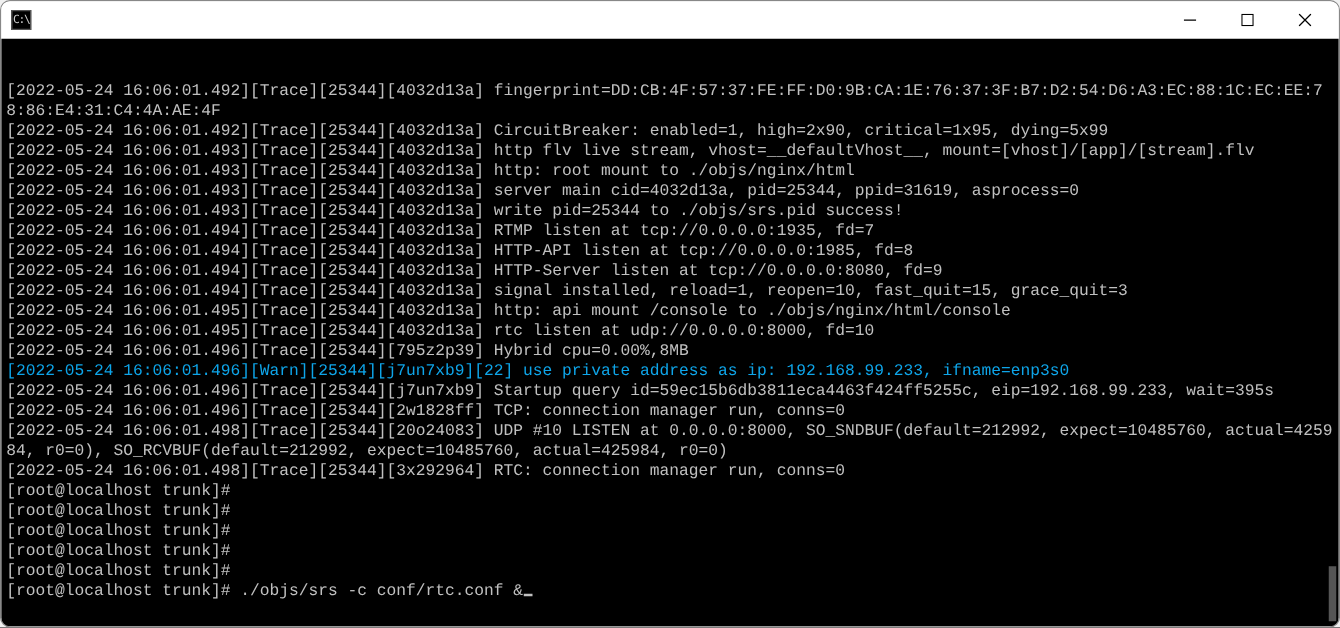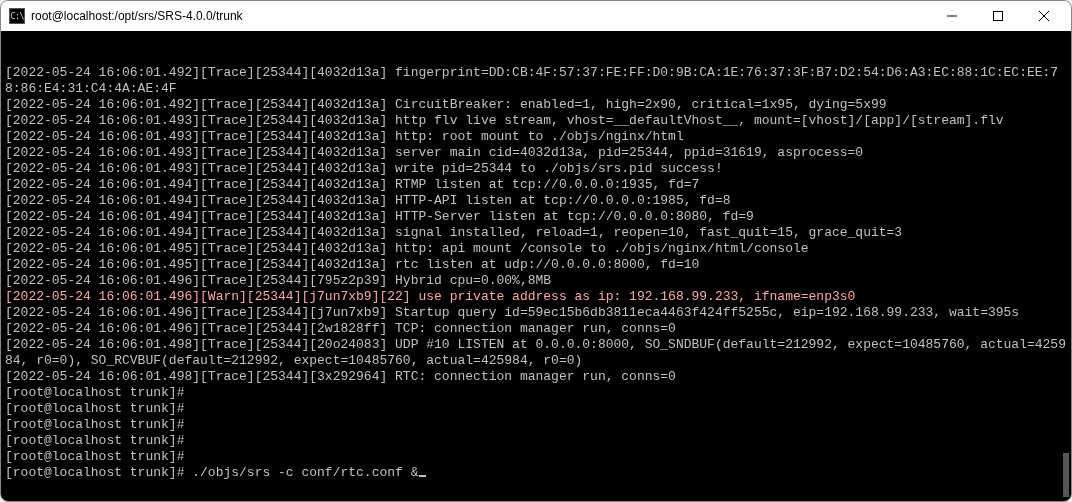--- a/index.html
+++ b/index.html
@@ -62,21 +62,21 @@
     color: #c0c0c0;
     font-family: "NSimSun","SimSun","Courier New",Consolas,monospace;
     font-size: 13px;
     line-height: 16px;
     padding: 2px 4px 16px 4px;
     white-space: pre;
     overflow: hidden;
     position: relative;
   }
   .terminal .ln { white-space: pre-wrap; word-break: break-all; }
-  .warn { color: #fca5a5; }
+  .warn { color: #0ea5e9; }
   .cursor {
     display: inline-block;
     width: 7px;
     height: 2px;
     background: #c0c0c0;
     vertical-align: -1px;
     margin-left: 1px;
   }
   .scrollbar {
     position: absolute;
@@ -95,21 +95,20 @@
     border-radius: 0;
   }
 </style>
 </head>
 <body>
 
 <div class="window">
 
   <div class="titlebar">
     <span class="app-icon">C:\</span>
-    <span class="title">root@localhost:/opt/srs/SRS-4.0.0/trunk</span>
     <span class="spacer"></span>
     <span class="win-btn">
       <svg width="10" height="10" viewBox="0 0 10 10">
           <path d="M0 5 H10" stroke="currentColor" stroke-width="1"></path>
         </svg>
     </span>
     <span class="win-btn">
       <svg width="10" height="10" viewBox="0 0 10 10">
           <rect x="0.5" y="0.5" width="9" height="9" fill="none" stroke="currentColor" stroke-width="1"></rect>
         </svg>

